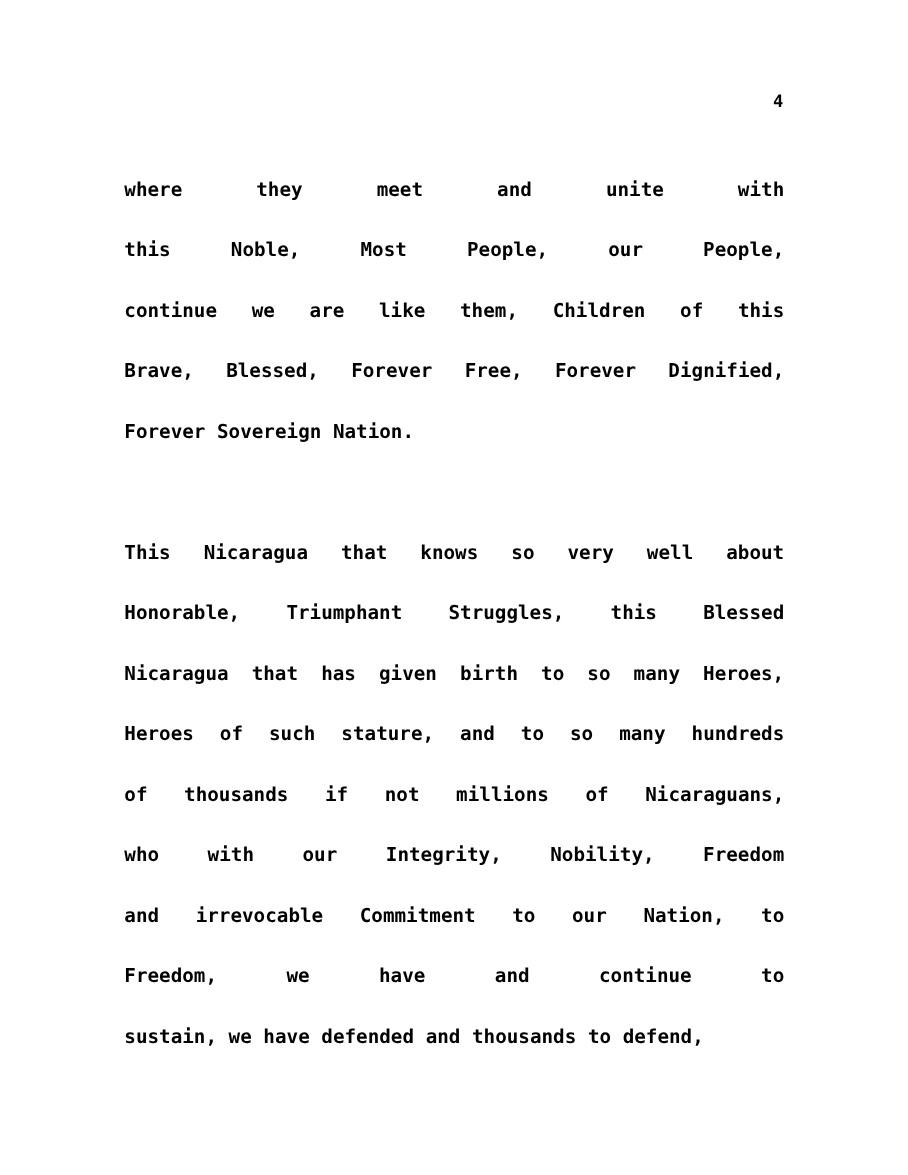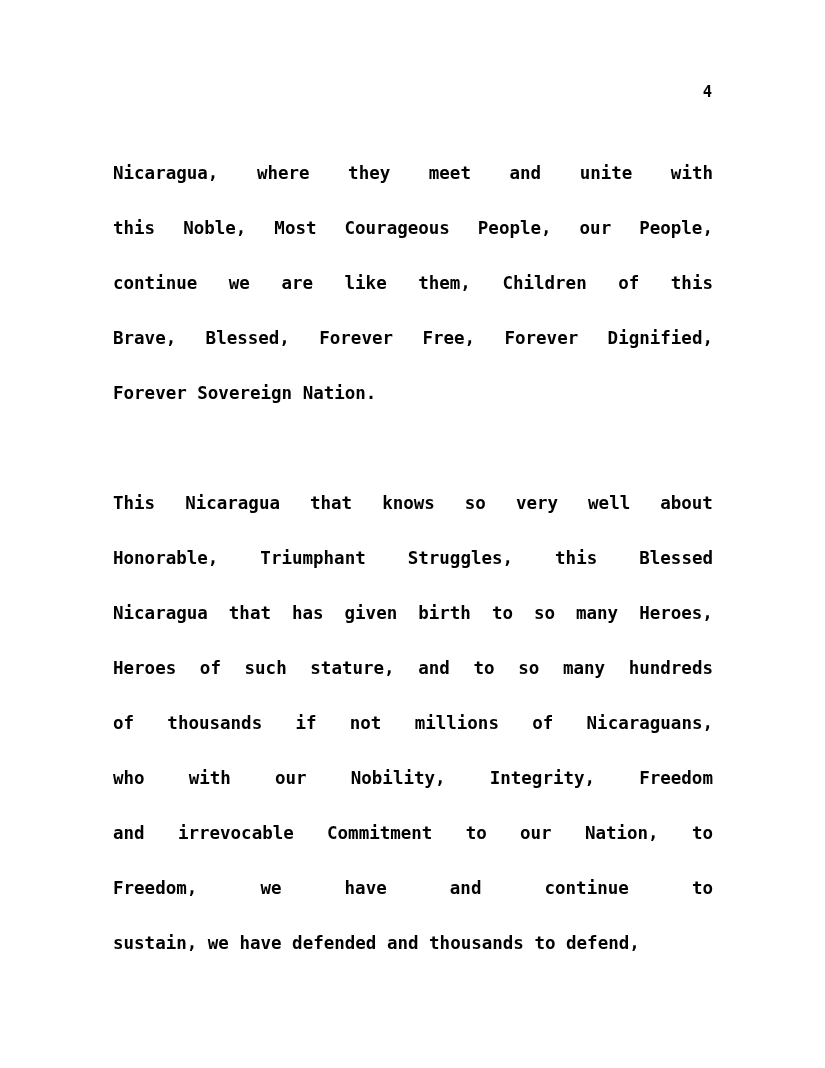--- a/index.html
+++ b/index.html
@@ -65,32 +65,32 @@
 </style>
 </head>
 <body>
 
 <div class="page">
 
   <div class="page-number">4</div>
 
   <div class="body-text">
     <div class="para" id="p0">
-        <div class="line"><span class="w">Nicaragua,</span><span class="w">where</span><span class="w">they</span><span class="w">meet</span><span class="w">and</span><span class="w">unite</span><span class="w">with</span></div>
-        <div class="line"><span class="w">this</span><span class="w">Noble,</span><span class="w">Most</span><span class="w">Courageous</span><span class="w">People,</span><span class="w">our</span><span class="w">People,</span></div>
+        <div class="line"><span class="w">where</span><span class="w">they</span><span class="w">meet</span><span class="w">and</span><span class="w">unite</span><span class="w">with</span></div>
+        <div class="line"><span class="w">this</span><span class="w">Noble,</span><span class="w">Most</span><span class="w">People,</span><span class="w">our</span><span class="w">People,</span></div>
         <div class="line"><span class="w">continue</span><span class="w">we</span><span class="w">are</span><span class="w">like</span><span class="w">them,</span><span class="w">Children</span><span class="w">of</span><span class="w">this</span></div>
         <div class="line"><span class="w">Brave,</span><span class="w">Blessed,</span><span class="w">Forever</span><span class="w">Free,</span><span class="w">Forever</span><span class="w">Dignified,</span></div>
         <div class="line last">Forever Sovereign Nation.</div>
       </div>
     <div class="para" id="p1">
         <div class="line"><span class="w">This</span><span class="w">Nicaragua</span><span class="w">that</span><span class="w">knows</span><span class="w">so</span><span class="w">very</span><span class="w">well</span><span class="w">about</span></div>
         <div class="line"><span class="w">Honorable,</span><span class="w">Triumphant</span><span class="w">Struggles,</span><span class="w">this</span><span class="w">Blessed</span></div>
         <div class="line"><span class="w">Nicaragua</span><span class="w">that</span><span class="w">has</span><span class="w">given</span><span class="w">birth</span><span class="w">to</span><span class="w">so</span><span class="w">many</span><span class="w">Heroes,</span></div>
         <div class="line"><span class="w">Heroes</span><span class="w">of</span><span class="w">such</span><span class="w">stature,</span><span class="w">and</span><span class="w">to</span><span class="w">so</span><span class="w">many</span><span class="w">hundreds</span></div>
         <div class="line"><span class="w">of</span><span class="w">thousands</span><span class="w">if</span><span class="w">not</span><span class="w">millions</span><span class="w">of</span><span class="w">Nicaraguans,</span></div>
-        <div class="line"><span class="w">who</span><span class="w">with</span><span class="w">our</span><span class="w">Nobility,</span><span class="w">Integrity,</span><span class="w">Freedom</span></div>
+        <div class="line"><span class="w">who</span><span class="w">with</span><span class="w">our</span><span class="w">Integrity,</span><span class="w">Nobility,</span><span class="w">Freedom</span></div>
         <div class="line"><span class="w">and</span><span class="w">irrevocable</span><span class="w">Commitment</span><span class="w">to</span><span class="w">our</span><span class="w">Nation,</span><span class="w">to</span></div>
         <div class="line"><span class="w">Freedom,</span><span class="w">we</span><span class="w">have</span><span class="w">and</span><span class="w">continue</span><span class="w">to</span></div>
         <div class="line last">sustain, we have defended and thousands to defend,</div>
       </div>
   </div>
 
 </div>
 
 </body></html>

